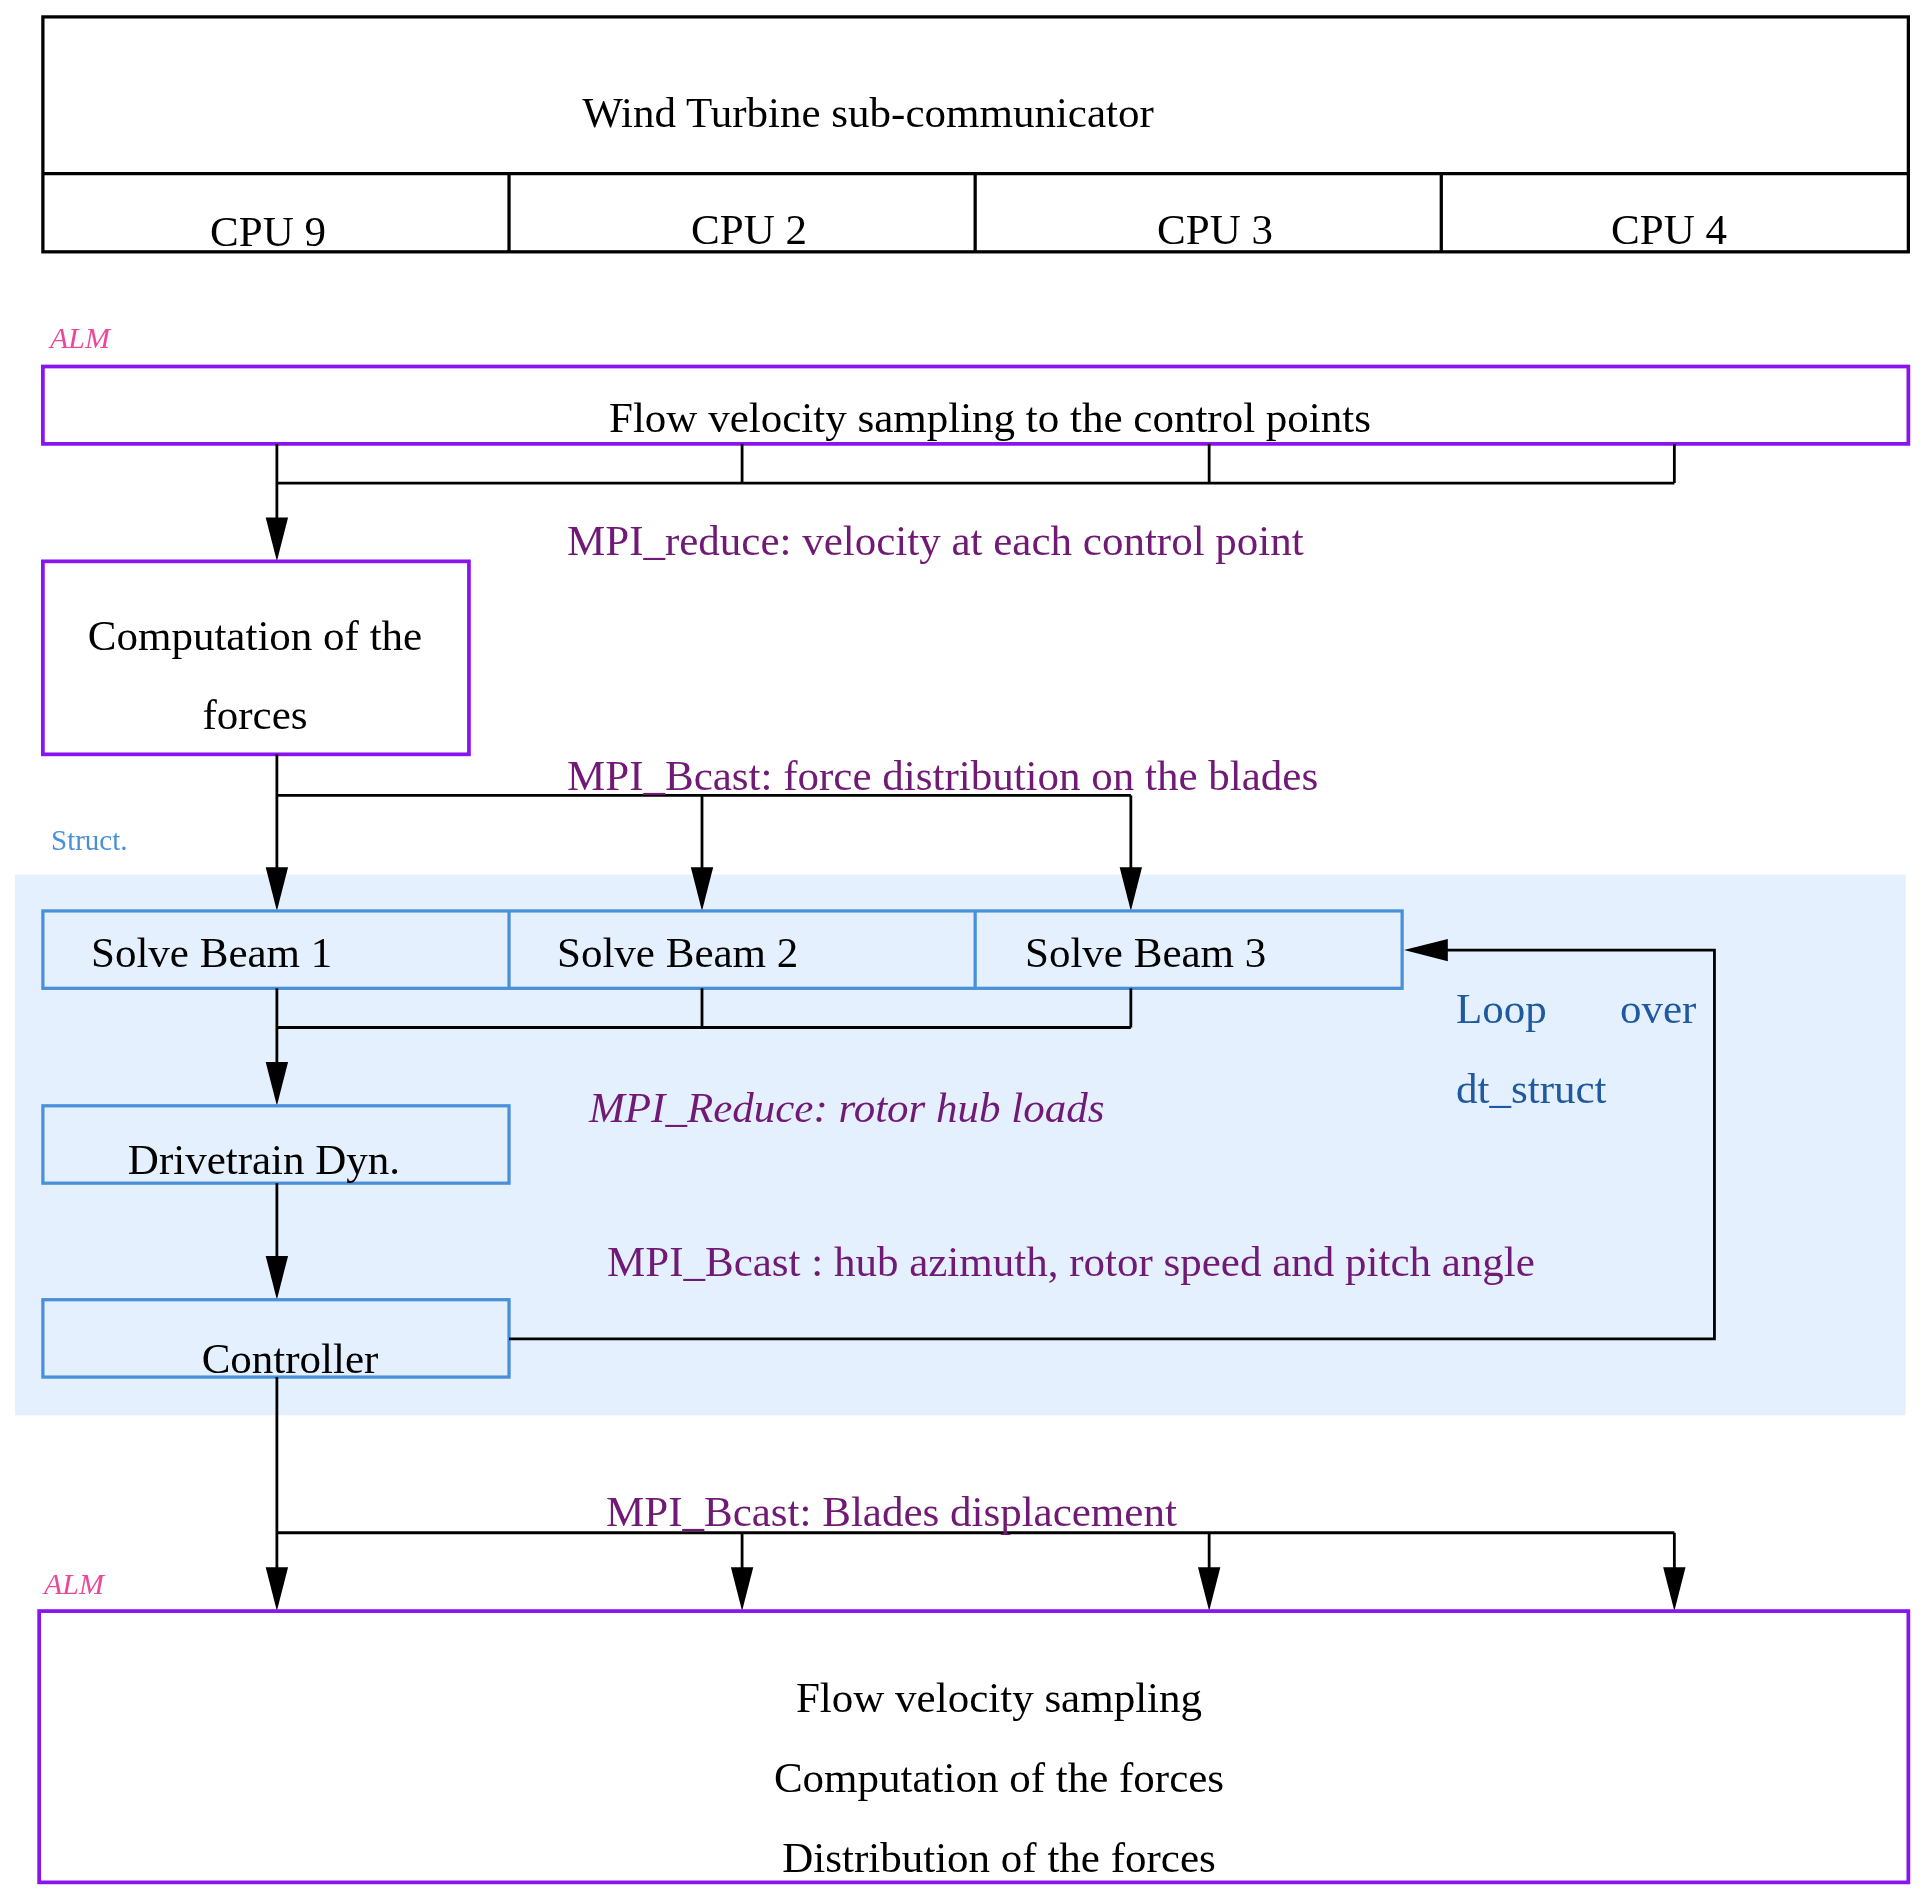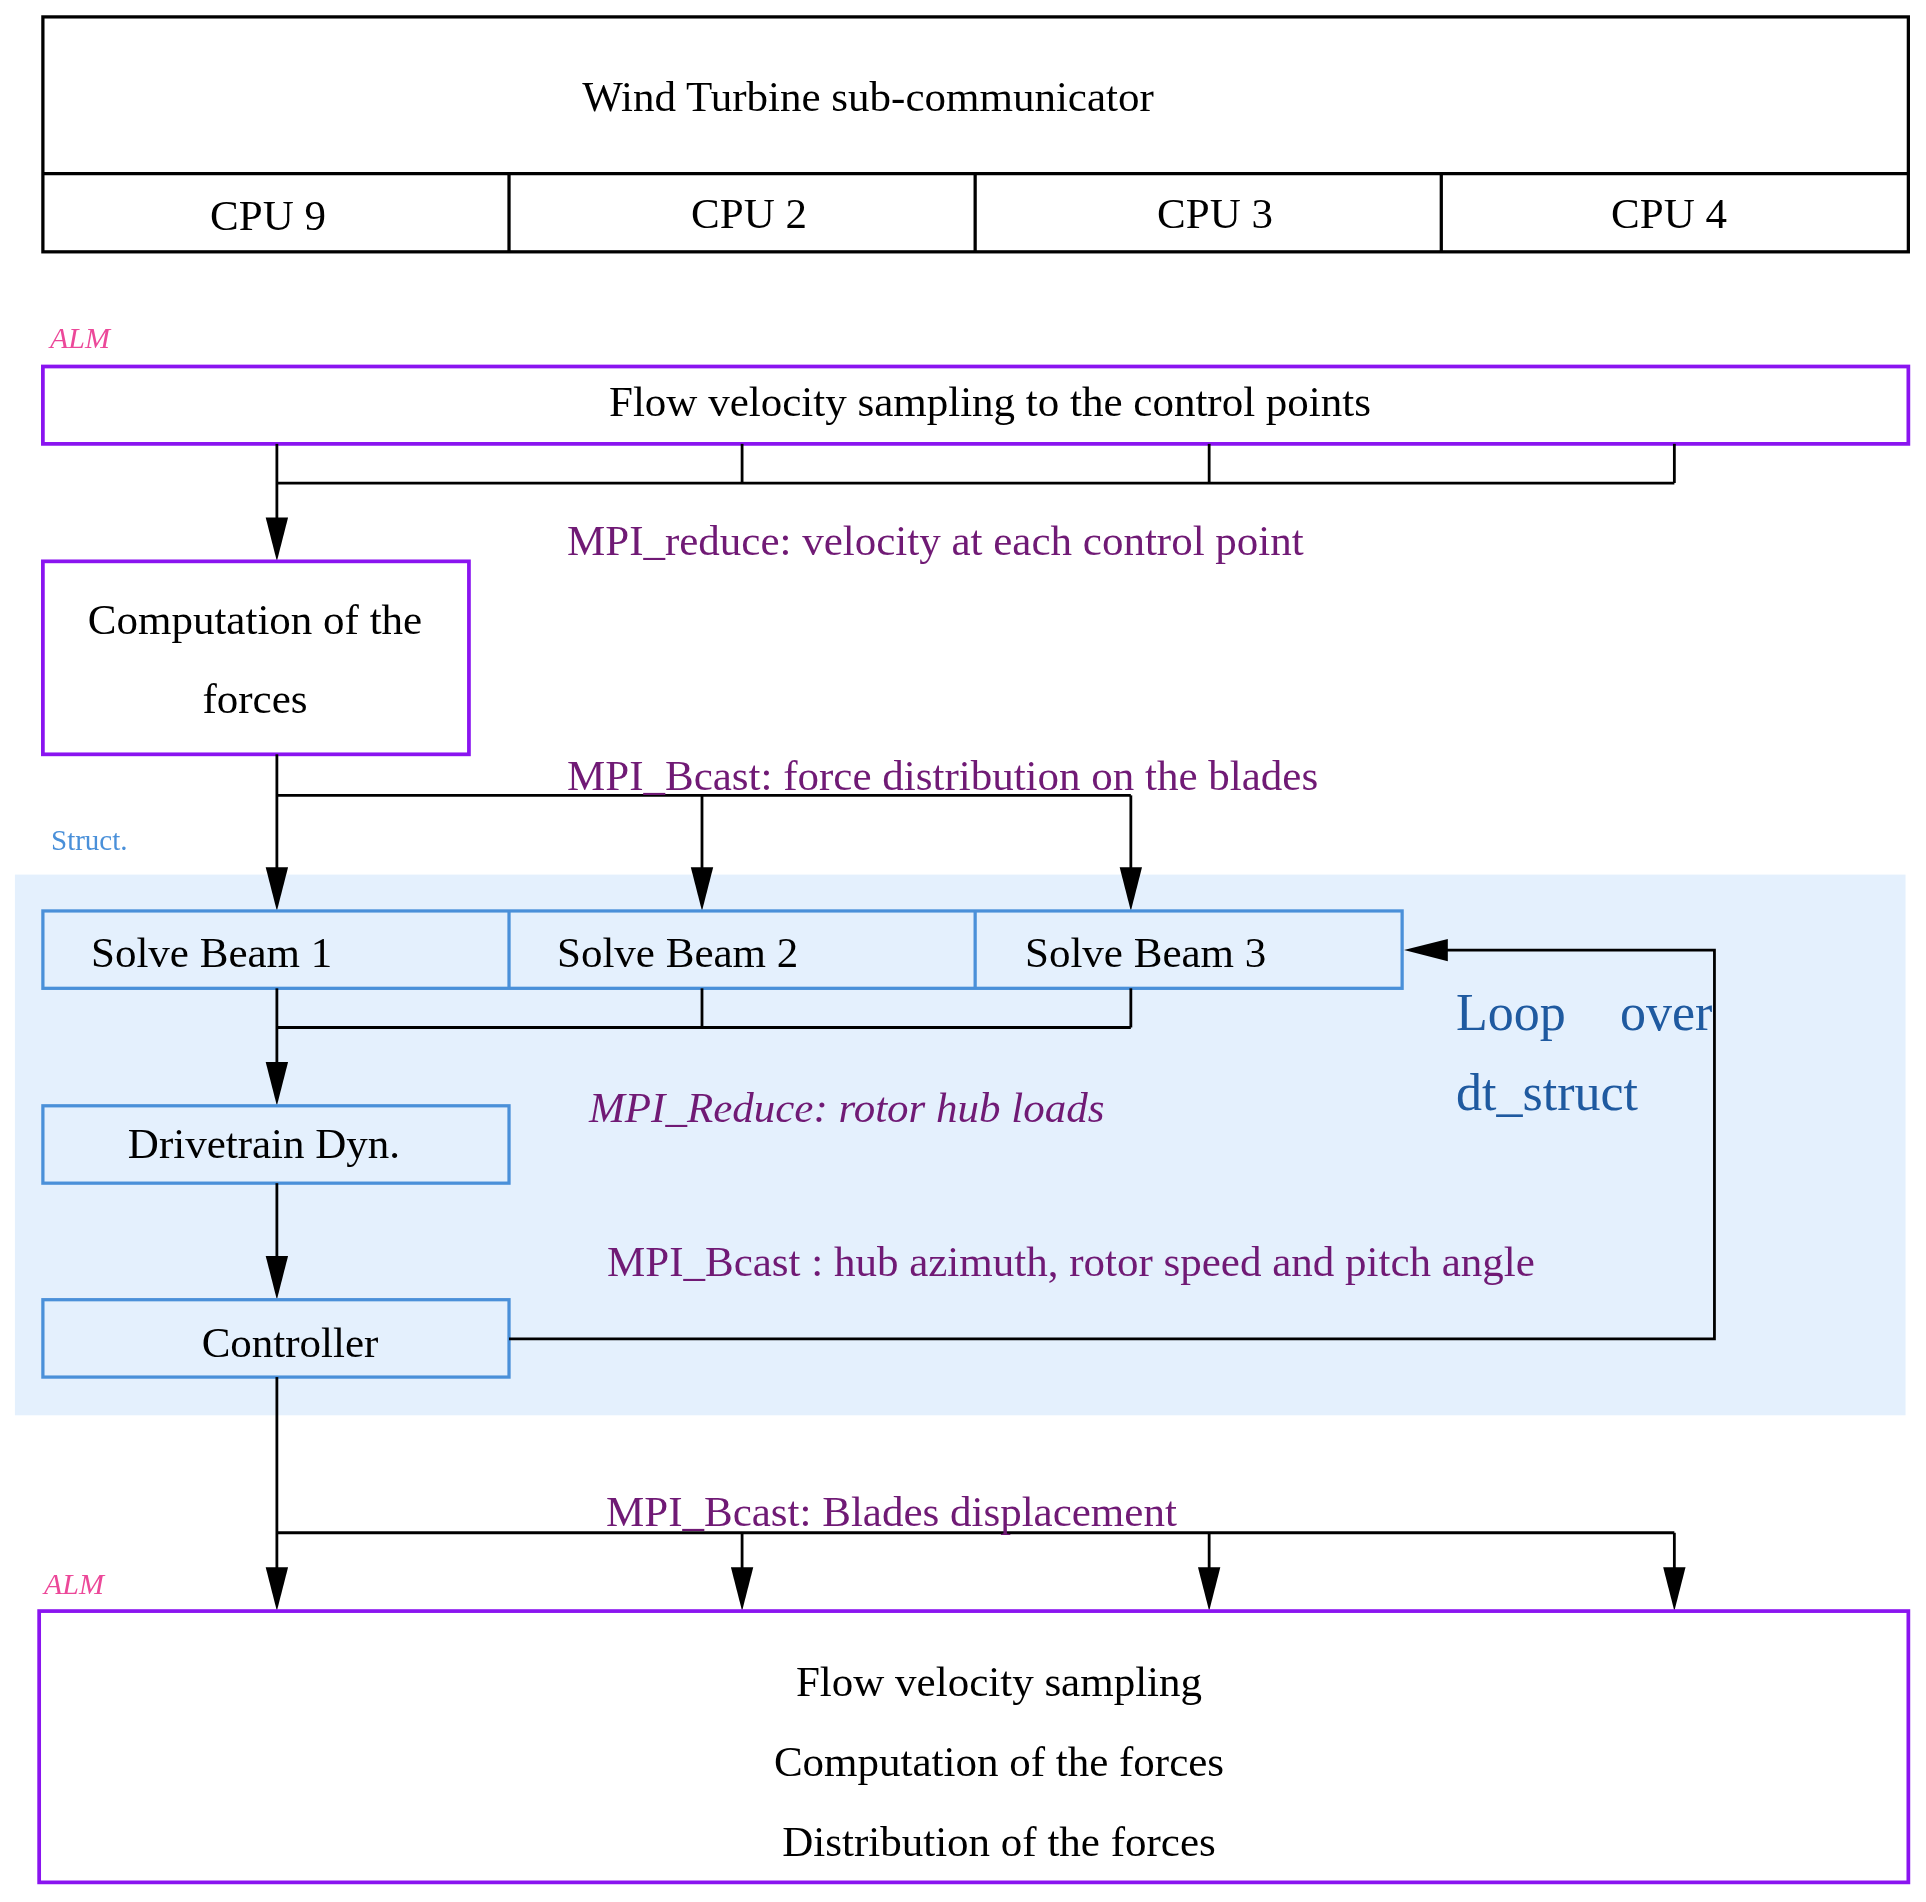--- a/index.html
+++ b/index.html
@@ -4,22 +4,22 @@
 <style>
   html, body { margin:0; padding:0; background:#ffffff; }
   body { width:1927px; height:1903px; position:relative; overflow:hidden;
          font-family:"Liberation Serif","DejaVu Serif",serif; }
   svg { position:absolute; left:0; top:0; }
   .lbl { position:absolute; white-space:nowrap; line-height:1; }
   .black { color:#000000; font-size:43px; }
   .gray { color:#701a75; font-size:43px; }
   .alm { color:#ec4899; font-size:30px; font-style:italic; }
   .struct { color:#4a90d9; font-size:29px; }
-  .loop { color:#1f5aa0; font-size:52px; }
-  .center { transform:translateX(-50%); text-align:center; }
+  .loop { color:#1f5aa0; font-size:43px; }
+  .center { transform:translateX(-50%); text-align:center;margin-top:16px; }
 </style>
 </head>
 <body>
 
 <svg width="1927" height="1903" viewBox="0 0 2067 2041">
   <defs>
     <marker id="arr" markerWidth="10" markerHeight="10" refX="9" refY="5" orient="auto" markerUnits="userSpaceOnUse" viewBox="0 0 10 10">
     </marker>
   </defs>
 

